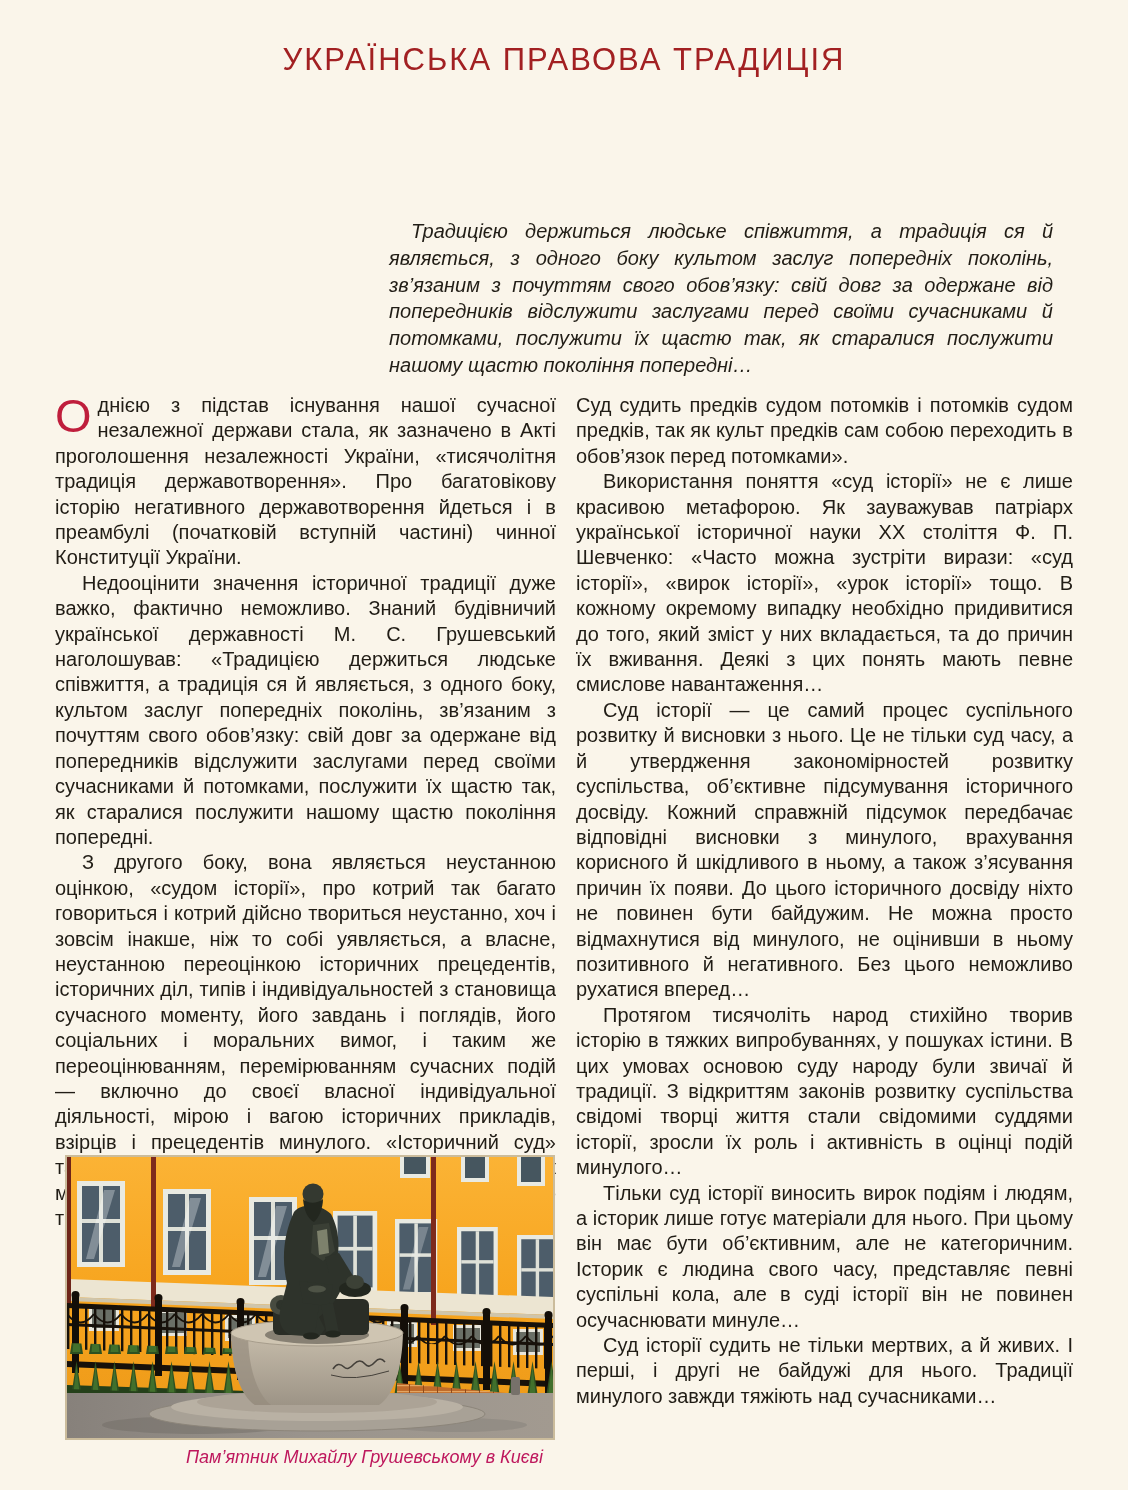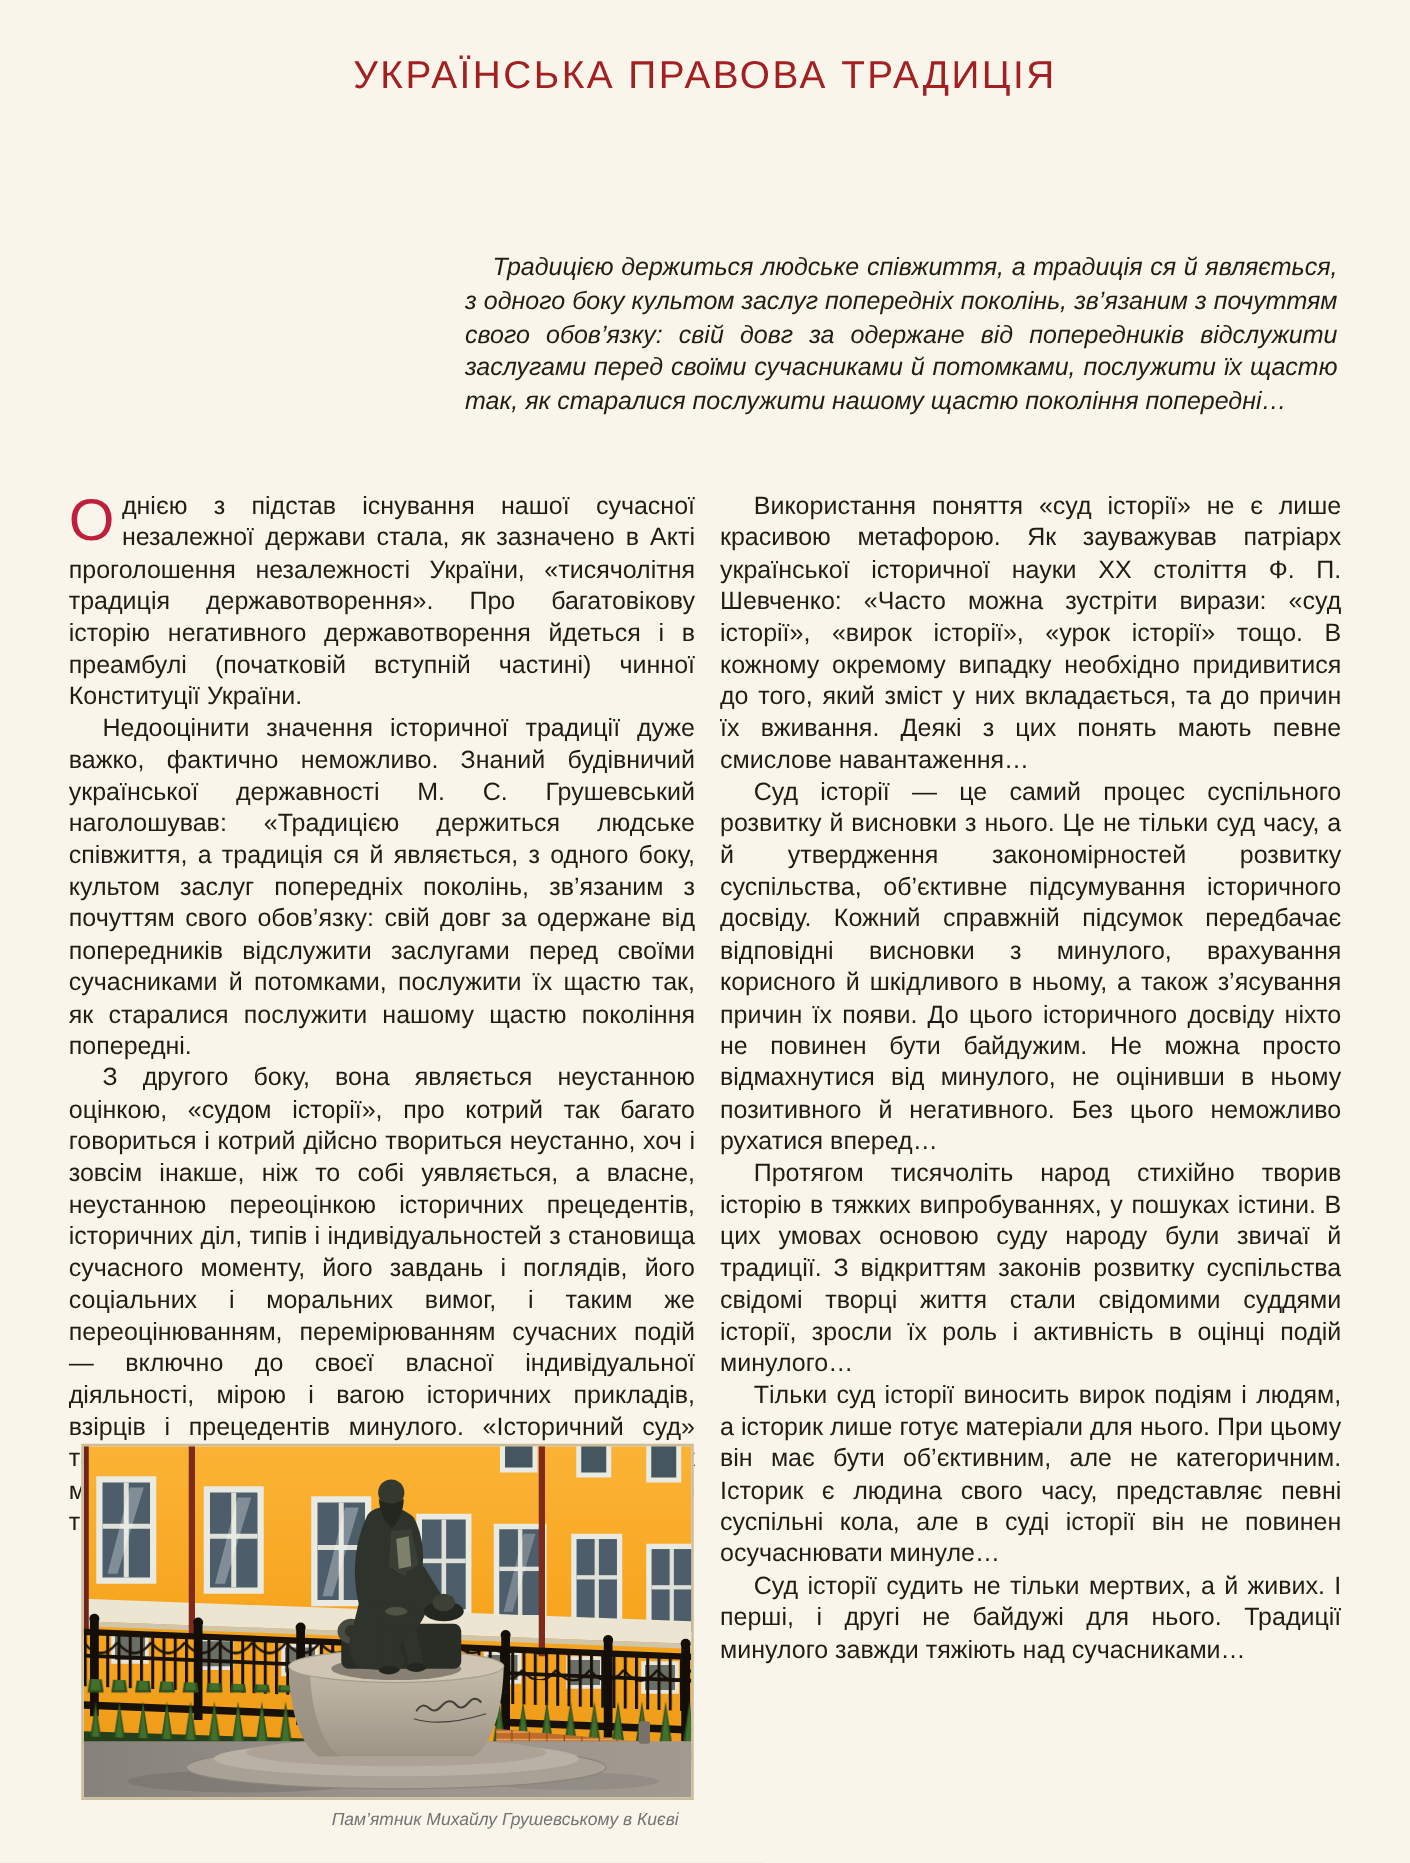--- a/index.html
+++ b/index.html
@@ -15,21 +15,21 @@
   }
   .title{
     position:absolute; top:42px; left:0; right:0; margin:0;
     text-align:center; font-weight:normal;
     font-size:31px; letter-spacing:2px; color:var(--title-red);
   }
   .epigraph{
     position:absolute; left:372px; top:201px; width:698px;
     font-style:italic; font-size:20px; line-height:26.8px; text-align:justify;
   }
-  .epigraph p{margin:0;}
+  .epigraph p{margin:17px;}
   .epi-text{text-indent:22px;}
   .epi-author{text-align:right; margin-top:8px !important; padding-right:4px;}
   .columns{
     position:absolute; left:55px; top:393px; width:1018px;
     display:flex; gap:20px;
   }
   .col{height:1094px; overflow:hidden;}
   .col-left{width:501px;}
   .col-right{width:497px;}
   .col p{
@@ -44,41 +44,42 @@
   .monument{
     position:absolute; left:65px; top:1155px; width:490px; margin:0;
   }
   .photo-frame{
     width:490px; height:285px; box-sizing:border-box;
     border:2px solid var(--photo-border); background:#f4f0e4;
   }
   .photo-frame svg{display:block;}
   .monument figcaption{
     margin-top:7px; text-align:right; padding-right:12px;
-    font-style:italic; font-size:14px; color:#737373;
+    font-style:italic; font-size:18px; color:#be185d;
   }
 </style>
 </head>
 <body>
 
 <div class="page">
 
   <h1 class="title">УКРАЇНСЬКА ПРАВОВА ТРАДИЦІЯ</h1>
 
   <div class="epigraph">
     <p class="epi-text">Традицією держиться людське співжиття, а традиція ся й являється, з одного боку культом заслуг попередніх поколінь, зв’язаним з почуттям свого обов’язку: свій довг за одержане від попередників відслужити заслугами перед своїми сучасниками й потомками, послужити їх щастю так, як старалися послужити нашому щастю покоління попередні…</p>
   </div>
 
   <div class="columns">
     <div class="col col-left">
       <p class="para first"><span class="dropcap">О</span><span>днією з підстав існування нашої сучасної незалежної держави стала, як зазначено в Акті проголошення незалежності України, «тисячолітня традиція державотворення». Про багатовікову історію негативного державотворення йдеться і в преамбулі (початковій вступній частині) чинної Конституції України.</span></p>
       <p class="para">Недооцінити значення історичної традиції дуже важко, фактично неможливо. Знаний будівничий української державності М. С. Грушевський наголошував: «Традицією держиться людське співжиття, а традиція ся й являється, з одного боку, культом заслуг попередніх поколінь, зв’язаним з почуттям свого обов’язку: свій довг за одержане від попередників відслужити заслугами перед своїми сучасниками й потомками, послужити їх щастю так, як старалися послужити нашому щастю покоління попередні.</p>
       <p class="para">З другого боку, вона являється неустанною оцінкою, «судом історії», про котрий так багато говориться і котрий дійсно твориться неустанно, хоч і зовсім інакше, ніж то собі уявляється, а власне, неустанною переоцінкою історичних прецедентів, історичних діл, типів і індивідуальностей з становища сучасного моменту, його завдань і поглядів, його соціальних і моральних вимог, і таким же переоцінюванням, перемірюванням сучасних подій — включно до своєї власної індивідуальної діяльності, мірою і вагою історичних прикладів, взірців і прецедентів минулого. «Історичний суд» таким чином має обопільний характер, так само, як має його почутє обов’язку, що дається історичною традицією.</p>
     </div>
     <div class="col col-right">
+      <p class="para noindent">Суд судить предків судом потомків і потомків судом предків, так як культ предків сам собою переходить в обов’язок перед потомками».</p>
       <p class="para">Використання поняття «суд історії» не є лише красивою метафорою. Як зауважував патріарх української історичної науки XX століття Ф. П.  Шевченко: «Часто можна зустріти вирази: «суд історії», «вирок історії», «урок історії» тощо. В кожному окремому випадку необхідно придивитися до того, який зміст у них вкладається, та до причин їх вживання. Деякі з цих понять мають певне смислове навантаження…</p>
       <p class="para">Суд історії — це самий процес суспільного розвитку й висновки з нього. Це не тільки суд часу, а й утвердження закономірностей розвитку суспільства, об’єктивне підсумування історичного досвіду. Кожний справжній підсумок передбачає відповідні висновки з минулого, врахування корисного й шкідливого в ньому, а також з’ясування причин їх появи. До цього історичного досвіду ніхто не повинен бути байдужим. Не можна просто відмахнутися від минулого, не оцінивши в ньому позитивного й негативного. Без цього неможливо рухатися вперед…</p>
       <p class="para">Протягом тисячоліть народ стихійно творив історію в тяжких випробуваннях, у пошуках істини. В цих умовах основою суду народу були звичаї й традиції. З відкриттям законів розвитку суспільства свідомі творці життя стали свідомими суддями історії, зросли їх роль і активність в оцінці подій минулого…</p>
       <p class="para">Тільки суд історії виносить вирок подіям і людям, а історик лише готує матеріали для нього. При цьому він має бути об’єктивним, але не категоричним. Історик є людина свого часу, представляє певні суспільні кола, але в суді історії він не повинен осучаснювати минуле…</p>
       <p class="para">Суд історії судить не тільки мертвих, а й живих. І перші, і другі не байдужі для нього. Традиції минулого завжди тяжіють над сучасниками…</p>
     </div>
   </div>
 
   <figure class="monument">
     <div class="photo-frame">

